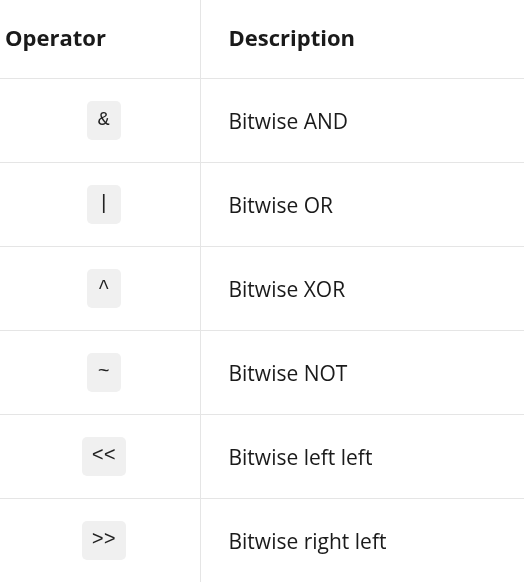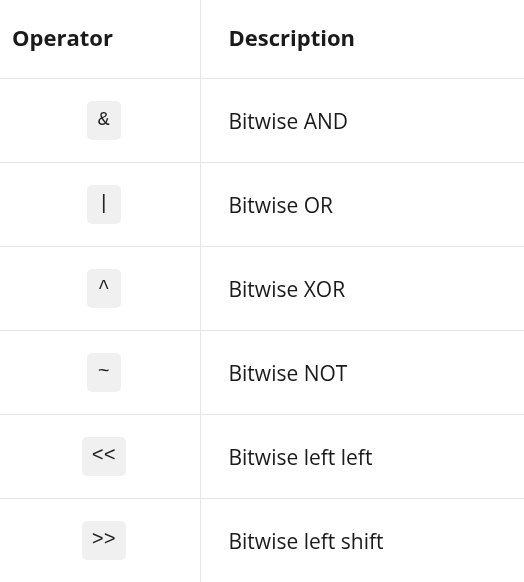--- a/index.html
+++ b/index.html
@@ -30,21 +30,21 @@
 
     th {
       text-align: left;
       font-weight: 700;
       font-size: 22px;
       padding: 22px 18px 26px 28px;
       border-bottom: 1px solid #e5e5e5;
     }
 
     th.operator-header {
-      padding-left: 12px;
+      padding-left: 5px;
       border-right: 1px solid #e5e5e5;
     }
 
     td {
       padding: 22px 10px 22px 18px;
       border-bottom: 1px solid #e5e5e5;
       font-size: 21px;
       vertical-align: middle;
     }
 
@@ -122,17 +122,17 @@
         <td class="operator-cell">
           <span class="operator-chip">&lt;&lt;</span>
         </td>
         <td class="desc-cell">Bitwise left left</td>
       </tr>
 
       <tr>
         <td class="operator-cell">
           <span class="operator-chip">&gt;&gt;</span>
         </td>
-        <td class="desc-cell">Bitwise left shift</td>
+        <td class="desc-cell">Bitwise right left</td>
       </tr>
     </tbody>
   </table>
 </div>
 
 </body></html>

